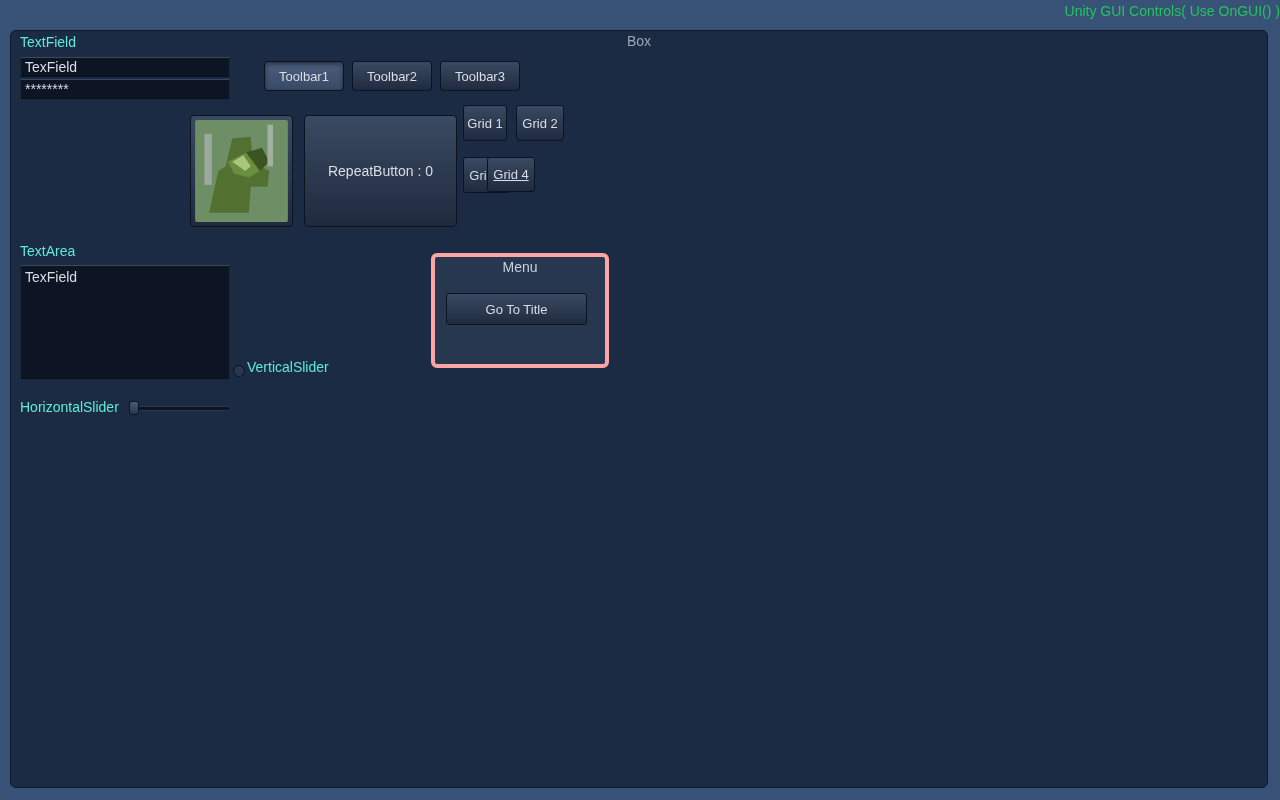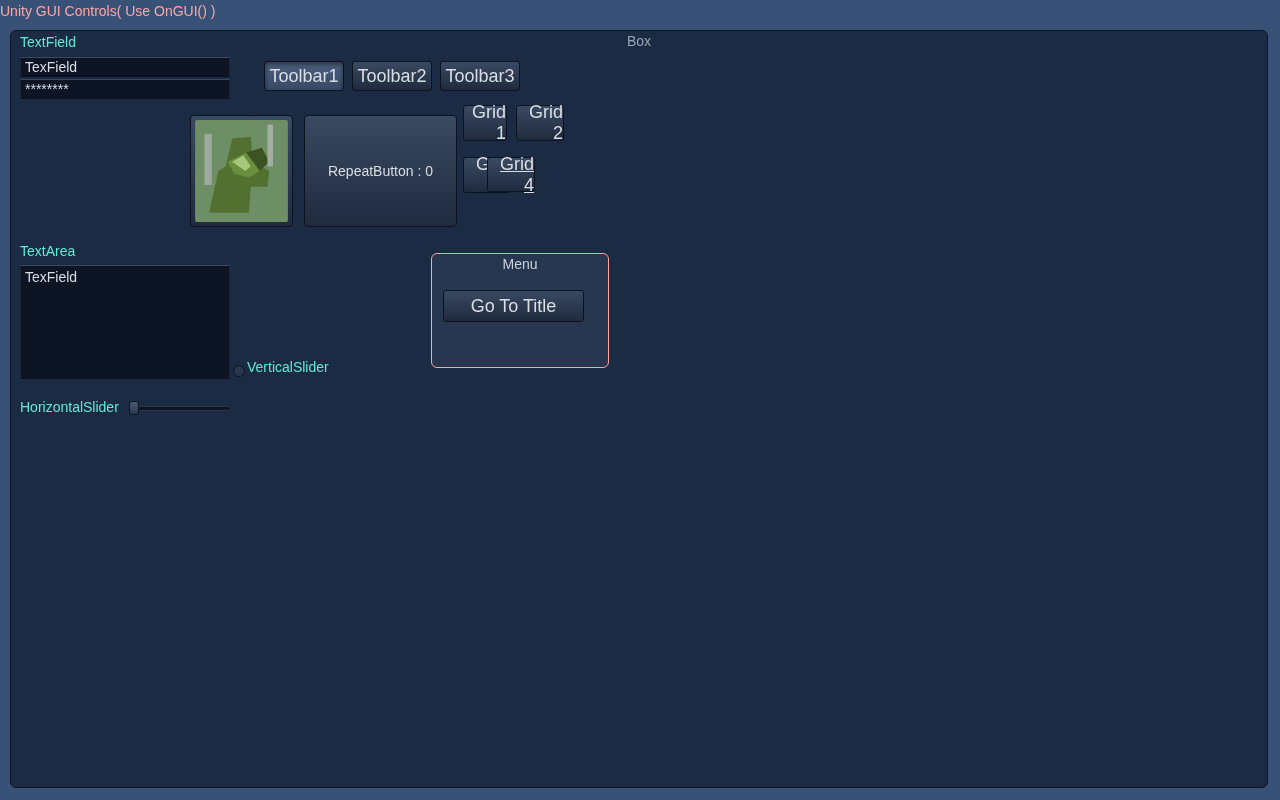--- a/index.html
+++ b/index.html
@@ -11,23 +11,23 @@
     color: #d9dde4;
     position: relative;
   }
 
   
   .title {
     position: absolute;
     top: 3px;
     left: 0;
     width: 100%;
-    text-align: left;
-    font-size: 14px;
-    color: #fca5a5;
+    text-align: right;
+    font-size: 14px;
+    color: #22c55e;
   }
 
   
   .box {
     position: absolute;
     left: 10px;
     top: 30px;
     width: 1258px;
     height: 758px;
     border: 1px solid #0f1626;
@@ -75,21 +75,21 @@
     font-size: 14px;
     display: flex;
     align-items: center;
     justify-content: center;
     cursor: pointer;
   }
   .btn.active {
     background: linear-gradient(to bottom, #4b5e7c 0%, #384a66 100%);
     box-shadow: inset 0 2px 4px rgba(0,0,0,0.5);
   }
-  .btn.small { border-radius: 3px; font-size: 18px; text-align: right; }
+  .btn.small { border-radius: 3px; font-size: 13px; }
 
   
   .img-btn {
     position: absolute;
     background: linear-gradient(to bottom, #3a4a62 0%, #1f2a3e 100%);
     border: 1px solid #0c1320;
     border-radius: 4px;
     padding: 4px;
   }
   .img-btn svg { display: block; width: 100%; height: 100%; border-radius: 2px; }
@@ -175,21 +175,21 @@
     left: 2px;
     background: linear-gradient(to bottom, #4a5b74, #29374e);
     border: 1px solid #0b1220;
     border-radius: 3px;
   }
 
   
   .window {
     position: absolute;
     background: #27374f;
-    border: 1px solid #fca5a5;
+    border: 4px solid #fca5a5;
     border-radius: 6px;
   }
   .window-title {
     position: absolute;
     left: 50%;
     top: 2px;
     transform: translateX(-50%);
     font-size: 14px;
     color: #c7d1dc;
   }

